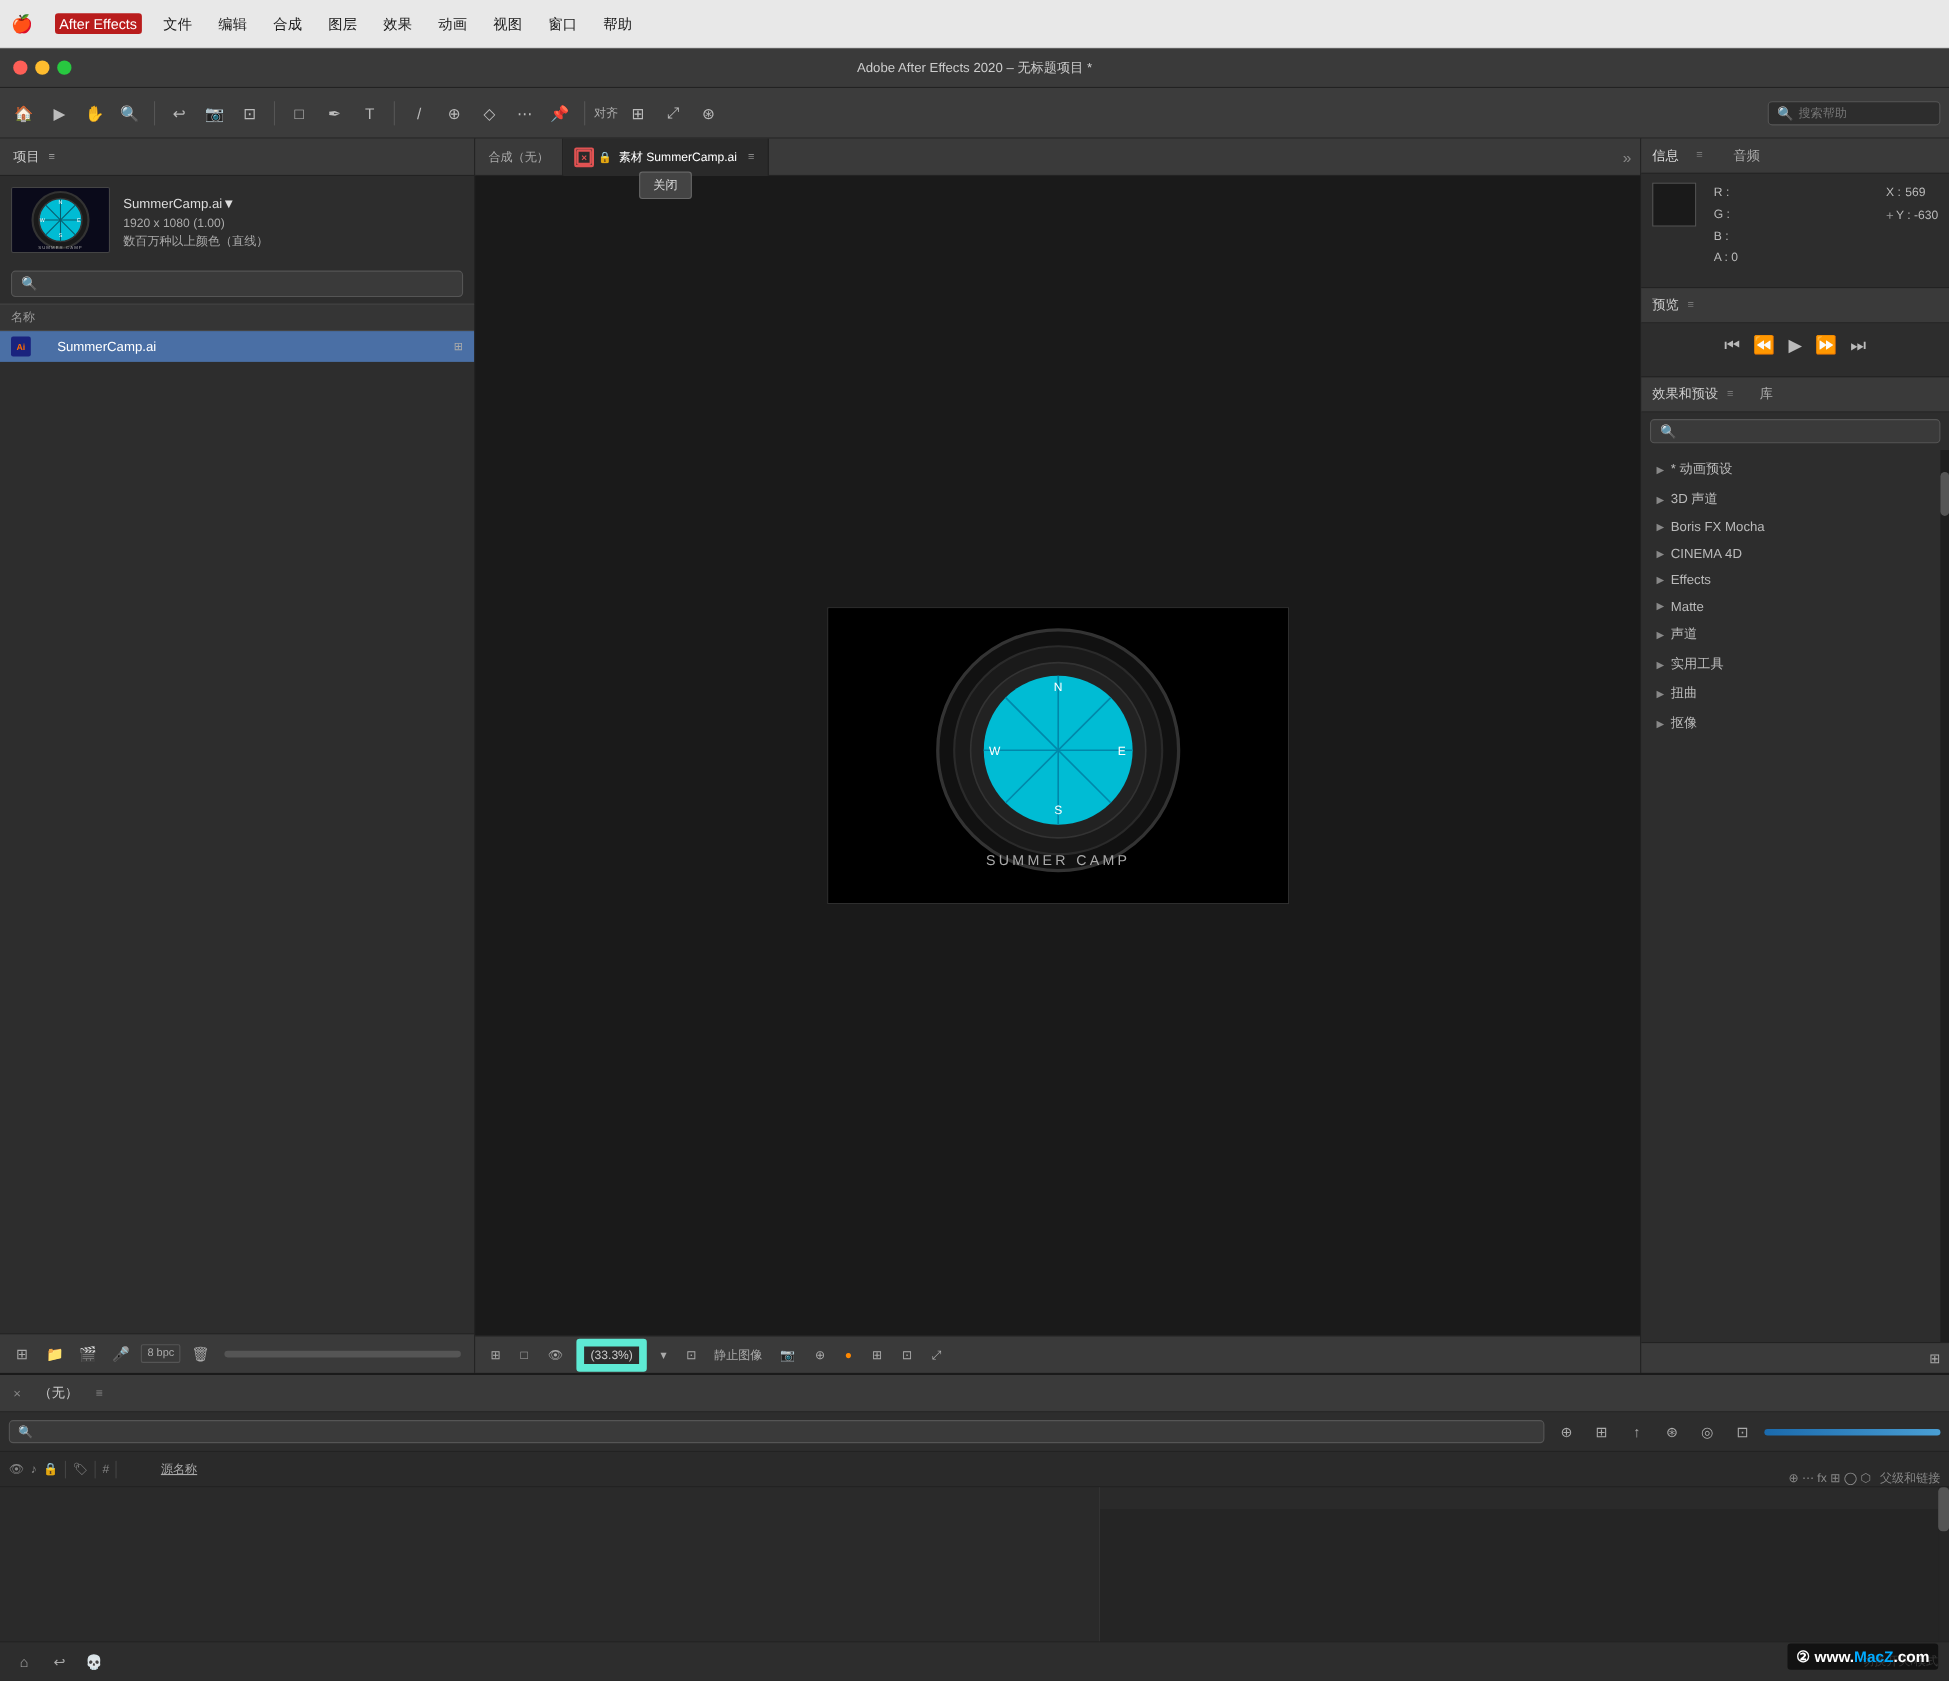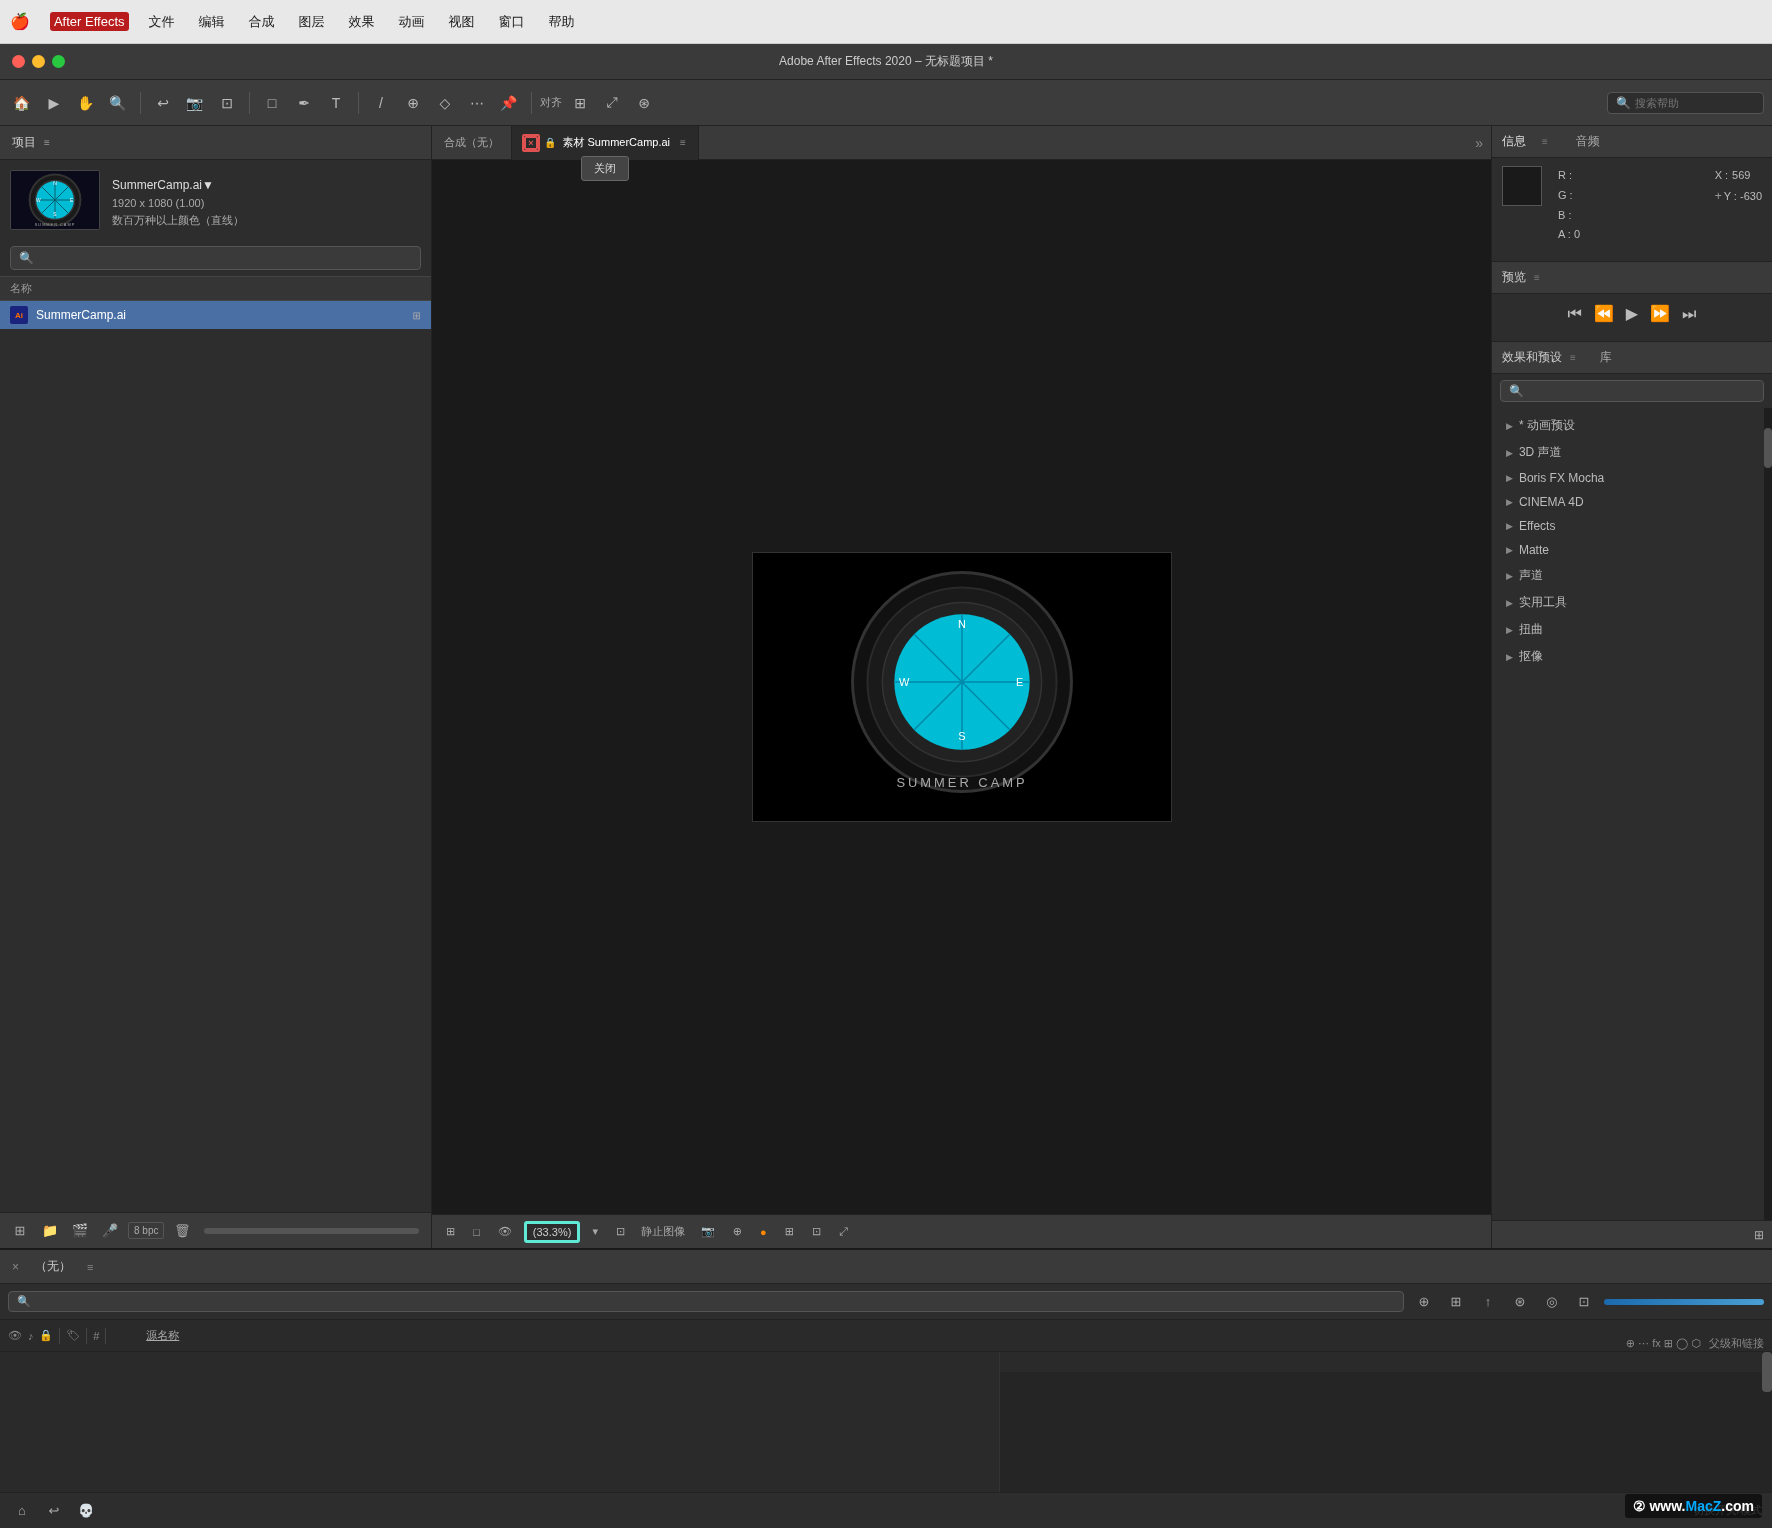--- a/index.html
+++ b/index.html
@@ -199,21 +199,21 @@
       background: #353535;
       border-top: 1px solid #444;
       border-bottom: 1px solid #444;
       font-size: 11px;
       color: #999;
     }
     .project-item {
       display: flex;
       align-items: center;
       padding: 5px 10px;
-      gap: 8px;
+      gap: 24px;
       background: #4a6fa5;
     }
     .ai-icon {
       width: 18px;
       height: 18px;
       background: #1a237e;
       border-radius: 2px;
       display: flex;
       align-items: center;
       justify-content: center;
@@ -335,21 +335,21 @@
       font-size: 11px;
       color: #aaa;
     }
     .viewer-ctrl-btn {
       padding: 2px 6px;
       cursor: pointer;
       border-radius: 2px;
     }
     .viewer-zoom {
       background: #2d2d2d;
-      border: 3px solid #5eead4;
+      border: 7px solid #5eead4;
       border-radius: 3px;
       padding: 2px 6px;
       color: #ccc;
       font-size: 11px;
     }
 
     
     .panel-right {
       width: 280px;
       background: #2d2d2d;

